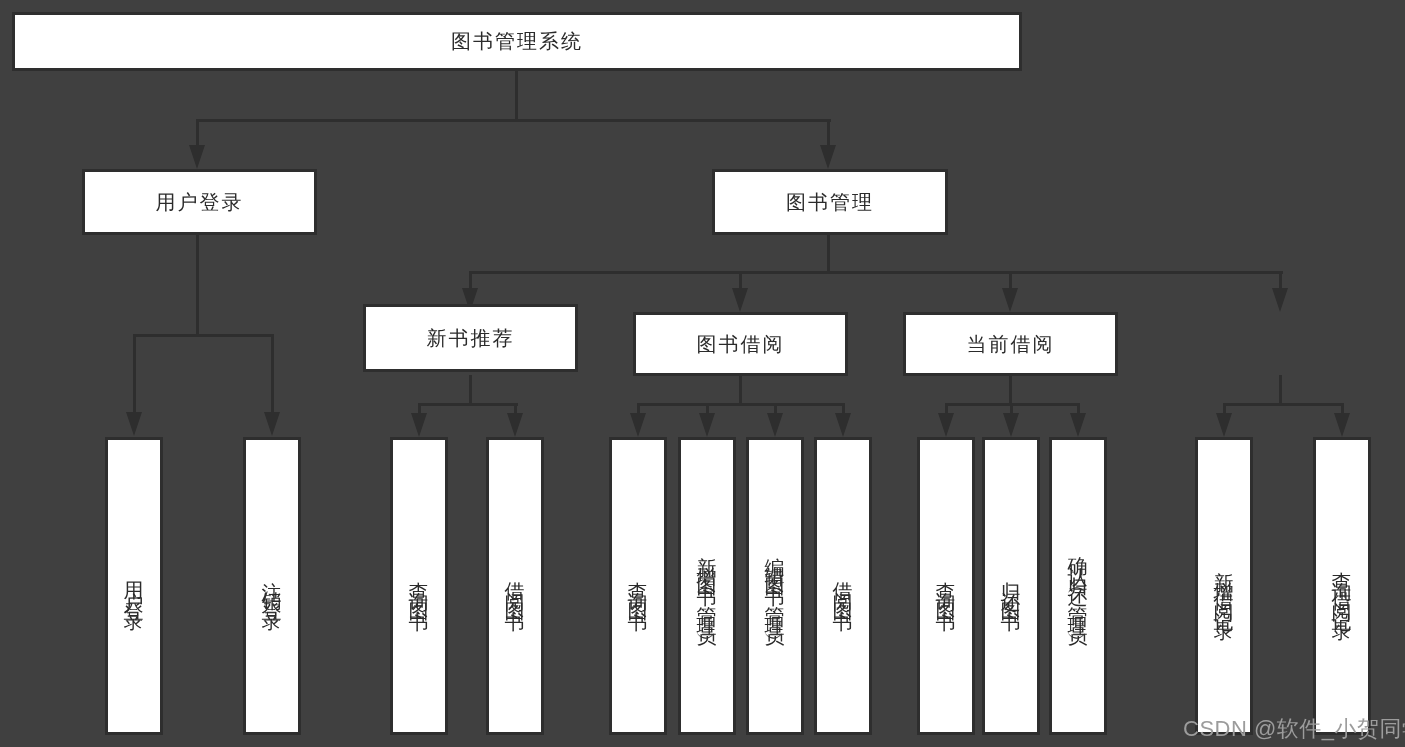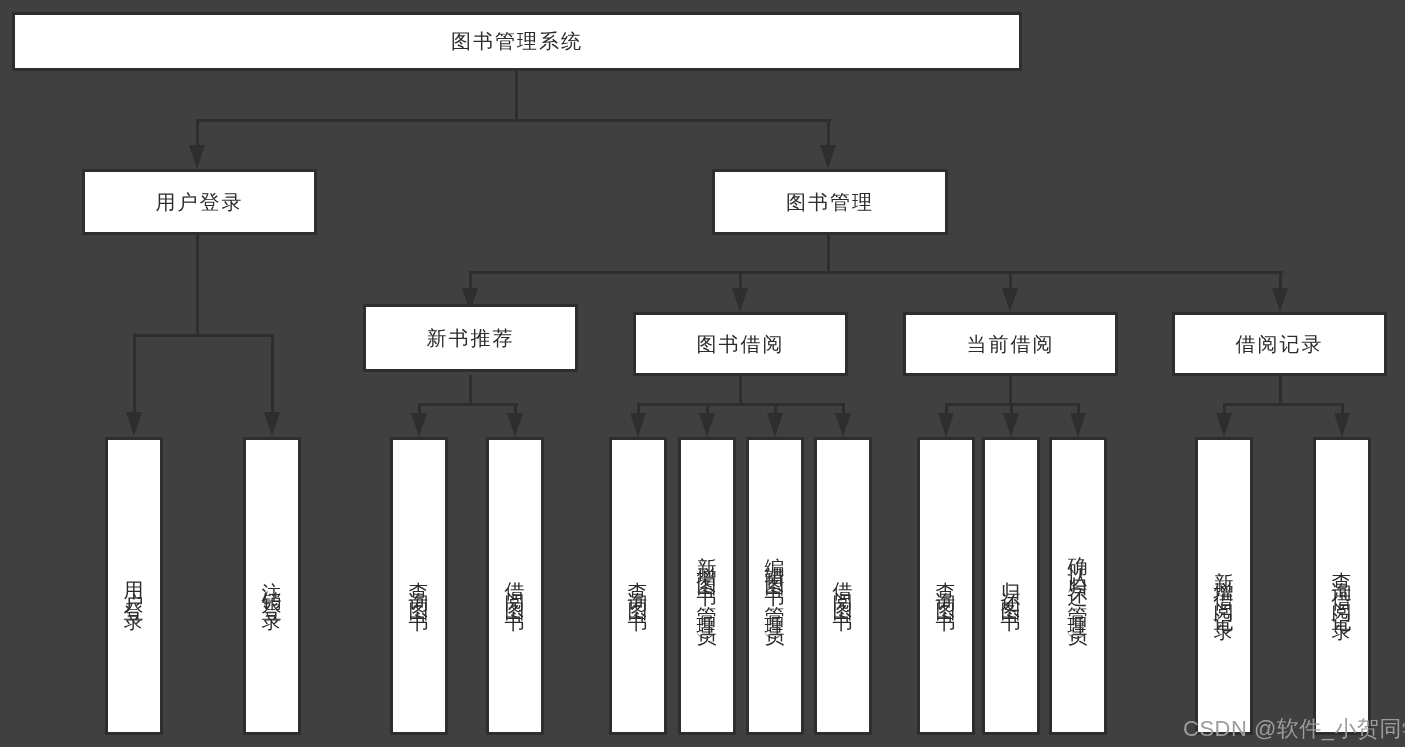--- a/index.html
+++ b/index.html
@@ -98,23 +98,20 @@
 
   <div class="box" style="left:363px;top:304px;width:215px;height:68px;text-align:center;">
     <span>新书推荐</span>
   </div>
   <div class="box" style="left:903px;top:312px;width:215px;height:64px;">
     <span>当前借阅</span>
   </div>
   <div class="box" style="left:633px;top:312px;width:215px;height:64px;">
     <span>图书借阅</span>
   </div>
-  <div class="box" style="left:1172px;top:312px;width:215px;height:64px;">
-    <span>借阅记录</span>
-  </div>
 
   <div class="line" style="left:469px;top:375px;width:3px;height:31px;"></div>
   <div class="line" style="left:418px;top:403px;width:100px;height:3px;"></div>
   <div class="line" style="left:418px;top:403px;width:3px;height:11px;"></div>
   <div class="arrow" style="left:411px;top:413px;"></div>
   <div class="line" style="left:514px;top:403px;width:3px;height:11px;"></div>
   <div class="arrow" style="left:507px;top:413px;"></div>
 
   <div class="line" style="left:739px;top:375px;width:3px;height:31px;"></div>
   <div class="line" style="left:637px;top:403px;width:208px;height:3px;"></div>

